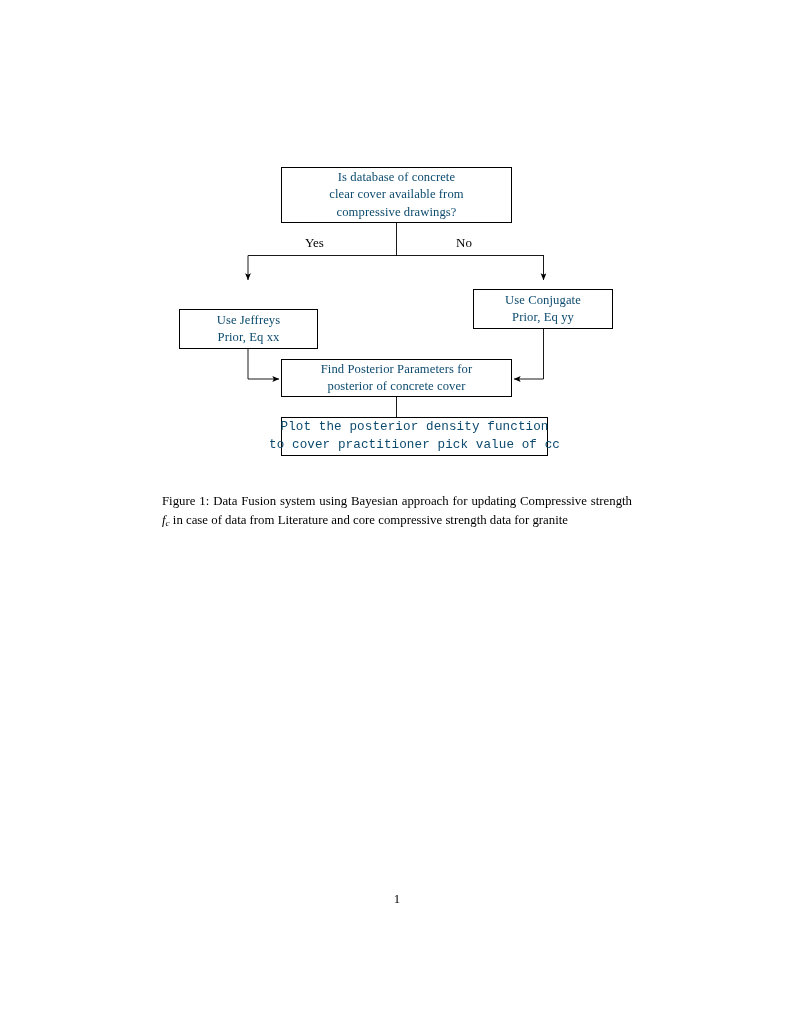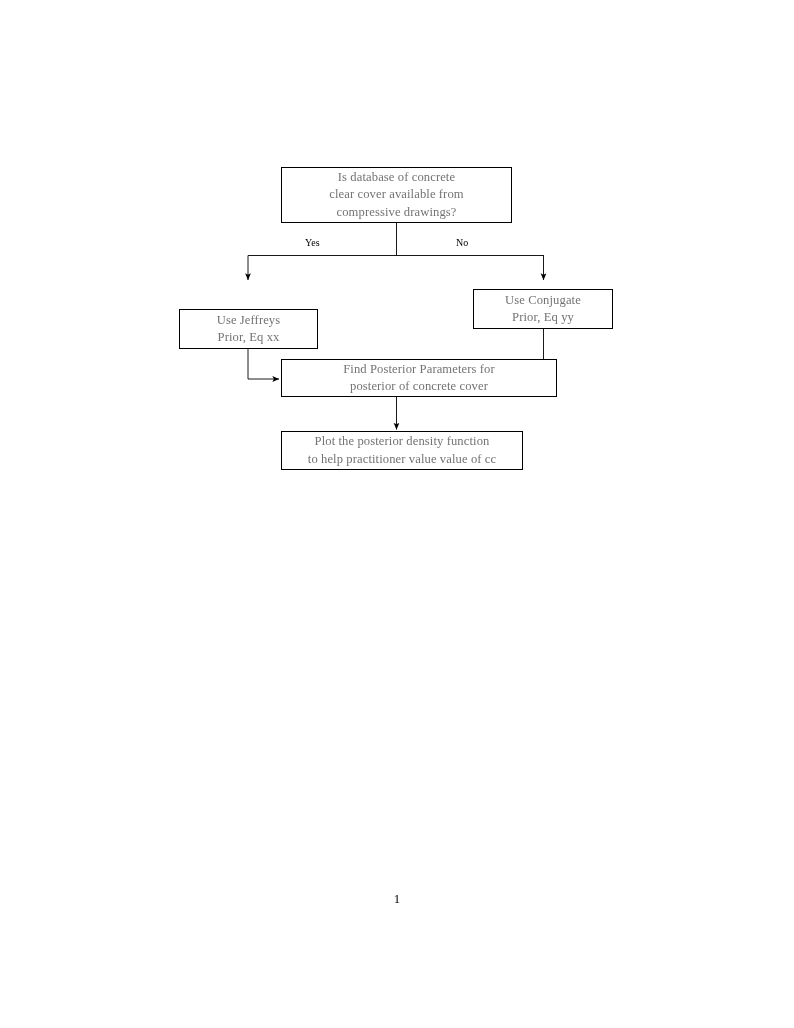--- a/index.html
+++ b/index.html
@@ -35,34 +35,34 @@
     background: #ffffff;
     display: flex;
     flex-direction: column;
     align-items: center;
     justify-content: center;
     text-align: center;
     font-family: "Liberation Serif", serif;
     font-size: 12.6px;
     line-height: 17.5px;
     letter-spacing: 0.1px;
-    color: #737373;
+    color: #0c4a6e;
   }
   .node .ln { display: block; white-space: nowrap; }
 
   #node-question { left: 281px; top: 167px; width: 231px; height: 56px; }
   #node-jeffreys  { left: 179px; top: 281px; width: 139px; height: 40px; margin-top: 28px; }
   #node-conjugate { left: 473px; top: 281px; width: 140px; height: 40px; margin-top: 8px; }
-  #node-posterior { left: 281px; top: 359px; width: 276px; height: 38px; }
-  #node-plot      { left: 281px; top: 431px; width: 242px; height: 39px; }
+  #node-posterior { left: 281px; top: 359px; width: 231px; height: 38px; }
+  #node-plot      { left: 281px; top: 417px; width: 267px; height: 39px; font-family: Liberation Mono, monospace; }
 
   .edge-label {
     position: absolute;
     font-family: "Liberation Serif", serif;
-    font-size: 10px;
+    font-size: 13px;
     line-height: 14px;
     color: #000000;
     white-space: nowrap;
   }
   #label-yes { left: 305px; top: 236px; }
   #label-no  { left: 456px; top: 236px; }
 
   
   #caption {
     position: absolute;
@@ -145,20 +145,21 @@
       <span class="ln">Prior, Eq yy</span>
     </div>
 
     <div class="node" id="node-posterior">
       <span class="ln">Find Posterior Parameters for</span>
       <span class="ln">posterior of concrete cover</span>
     </div>
 
     <div class="node" id="node-plot">
       <span class="ln">Plot the posterior density function</span>
-      <span class="ln">to help practitioner value value of cc</span>
+      <span class="ln">to cover practitioner pick value of cc</span>
     </div>
   </div>
 
+  <div id="caption"><span>Figure 1:</span><span> Data Fusion system using Bayesian approach for updating Compressive strength </span><span class="math"><span>f</span><sub>c</sub></span><span> in case of data from Literature and core compressive strength data for granite</span></div>
 
   <div id="page-number">1</div>
 
 </div>
 
 </body></html>

